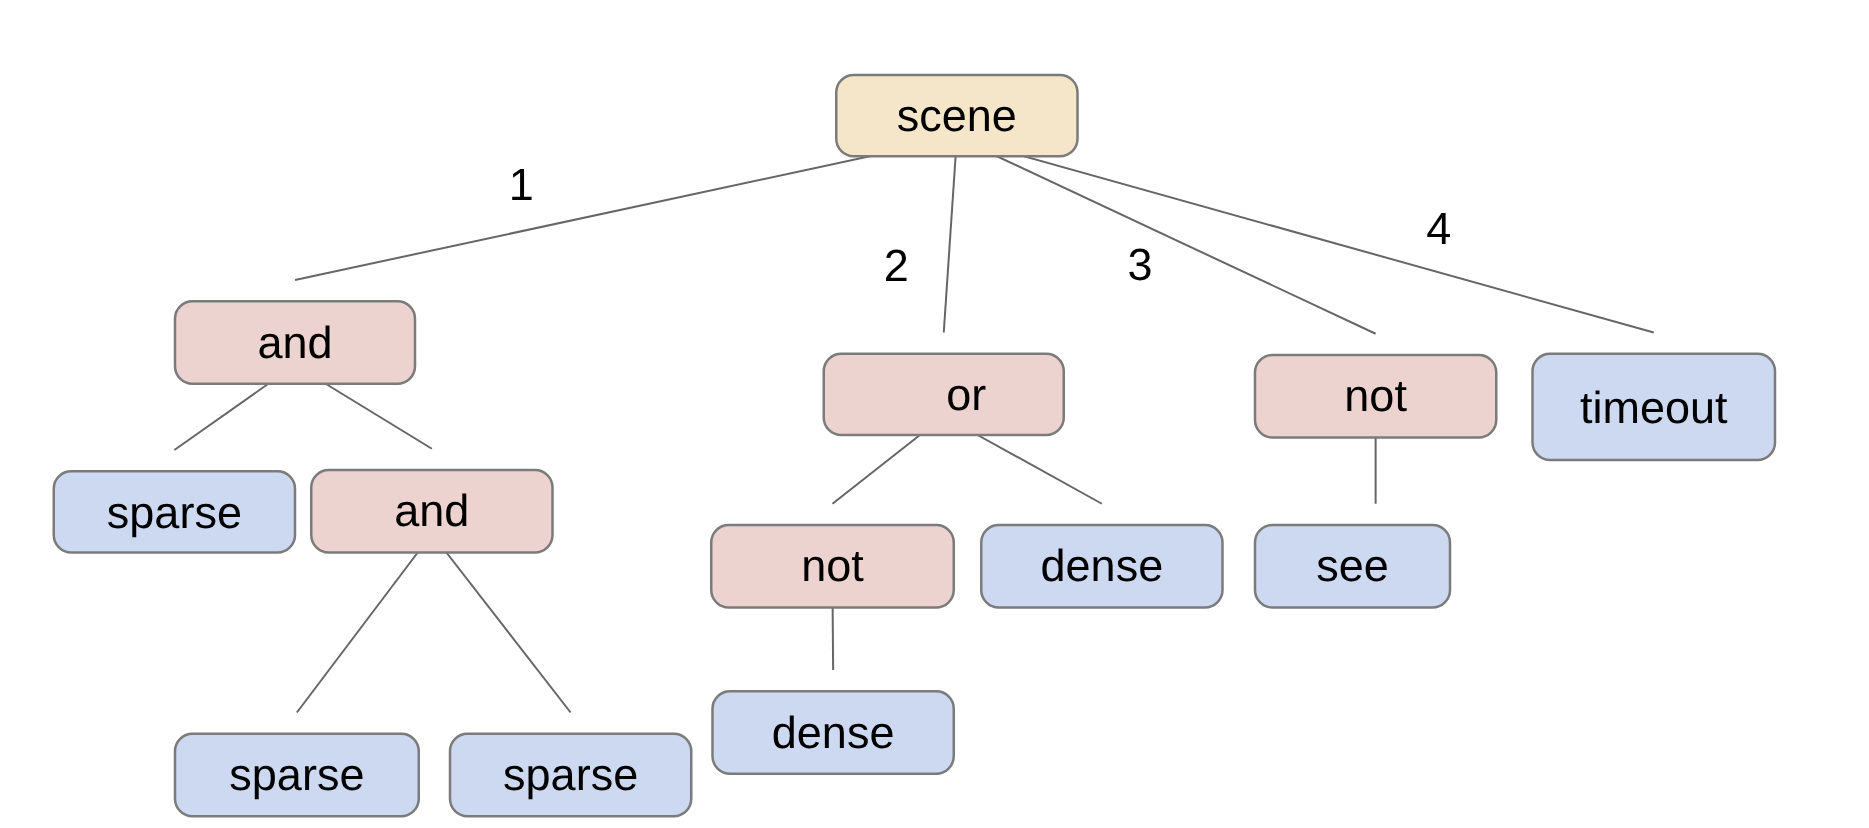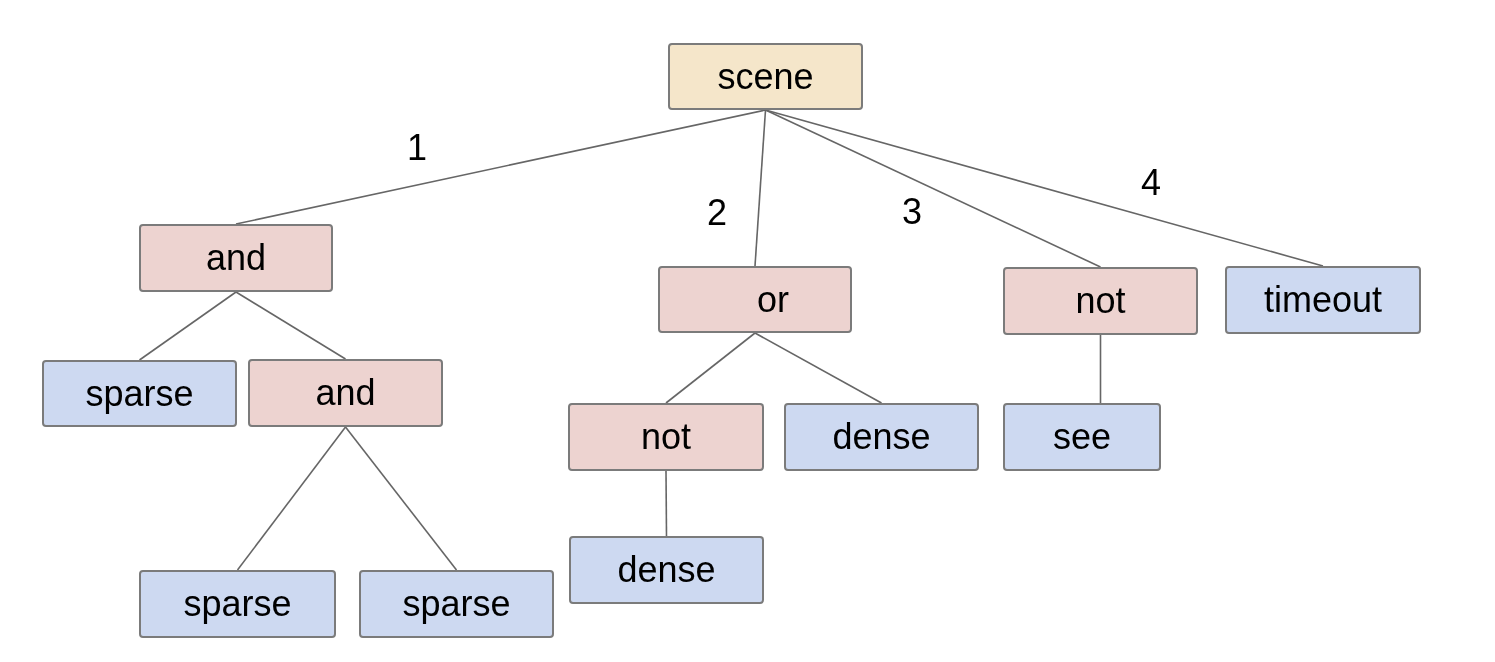--- a/index.html
+++ b/index.html
@@ -24,26 +24,27 @@
     width: 1495px;
     height: 662px;
   }
   .node {
     position: absolute;
     box-sizing: border-box;
     display: flex;
     align-items: center;
     justify-content: center;
     border: 2px solid #701a75;
-    border-radius: 4px;
+    border-radius: 15px;
     font-size: 36px;
     line-height: 1;
     color: #000000;
     user-select: none;
     white-space: nowrap;
+    margin-top: 16px;
   }
   .edge-label {
     position: absolute;
     transform: translate(-50%, -50%);
     font-size: 36px;
     line-height: 1;
     color: #000000;
     user-select: none;
   }
 </style>
@@ -66,21 +67,21 @@
       <line x1="1100.5" y1="335" x2="1100.5" y2="403" stroke="#666666" stroke-width="1.6"></line>
     </svg>
 <div class="edge-label" style="left: 417px; top: 148px;">1</div>
     <div class="edge-label" style="left: 717px; top: 213px;">2</div>
     <div class="edge-label" style="left: 912px; top: 212px;">3</div>
     <div class="edge-label" style="left: 1151px; top: 183px;">4</div>
     <div class="node" style="left: 668px; top: 43px; width: 195px; height: 67px; background: rgb(245, 230, 202); border-color: rgb(123, 123, 123);">scene</div>
     <div class="node" style="left: 139px; top: 224px; width: 194px; height: 68px; background: rgb(237, 211, 208); border-color: rgb(123, 123, 123);">and</div>
     <div class="node" style="left: 658px; top: 266px; width: 194px; height: 67px; background: rgb(237, 211, 208); border-color: rgb(123, 123, 123); padding-left: 36px;">or</div>
     <div class="node" style="left: 1003px; top: 267px; width: 195px; height: 68px; background: rgb(237, 211, 208); border-color: rgb(123, 123, 123);">not</div>
-    <div class="node" style="left: 1225px; top: 266px; width: 196px; height: 68px; background: rgb(205, 217, 241); border-color: rgb(123, 123, 123);">timeout</div>
+    <div class="node" style="left: 1225px; top: 266px; width: 196px; height: 87px; background: rgb(205, 217, 241); border-color: rgb(123, 123, 123);">timeout</div>
     <div class="node" style="left: 42px; top: 360px; width: 195px; height: 67px; background: rgb(205, 217, 241); border-color: rgb(123, 123, 123);">sparse</div>
     <div class="node" style="left: 248px; top: 359px; width: 195px; height: 68px; background: rgb(237, 211, 208); border-color: rgb(123, 123, 123);">and</div>
     <div class="node" style="left: 568px; top: 403px; width: 196px; height: 68px; background: rgb(237, 211, 208); border-color: rgb(123, 123, 123);">not</div>
     <div class="node" style="left: 784px; top: 403px; width: 195px; height: 68px; background: rgb(205, 217, 241); border-color: rgb(123, 123, 123);">dense</div>
     <div class="node" style="left: 1003px; top: 403px; width: 158px; height: 68px; background: rgb(205, 217, 241); border-color: rgb(123, 123, 123);">see</div>
     <div class="node" style="left: 139px; top: 570px; width: 197px; height: 68px; background: rgb(205, 217, 241); border-color: rgb(123, 123, 123);">sparse</div>
     <div class="node" style="left: 359px; top: 570px; width: 195px; height: 68px; background: rgb(205, 217, 241); border-color: rgb(123, 123, 123);">sparse</div>
     <div class="node" style="left: 569px; top: 536px; width: 195px; height: 68px; background: rgb(205, 217, 241); border-color: rgb(123, 123, 123);">dense</div>
   </div>
 

